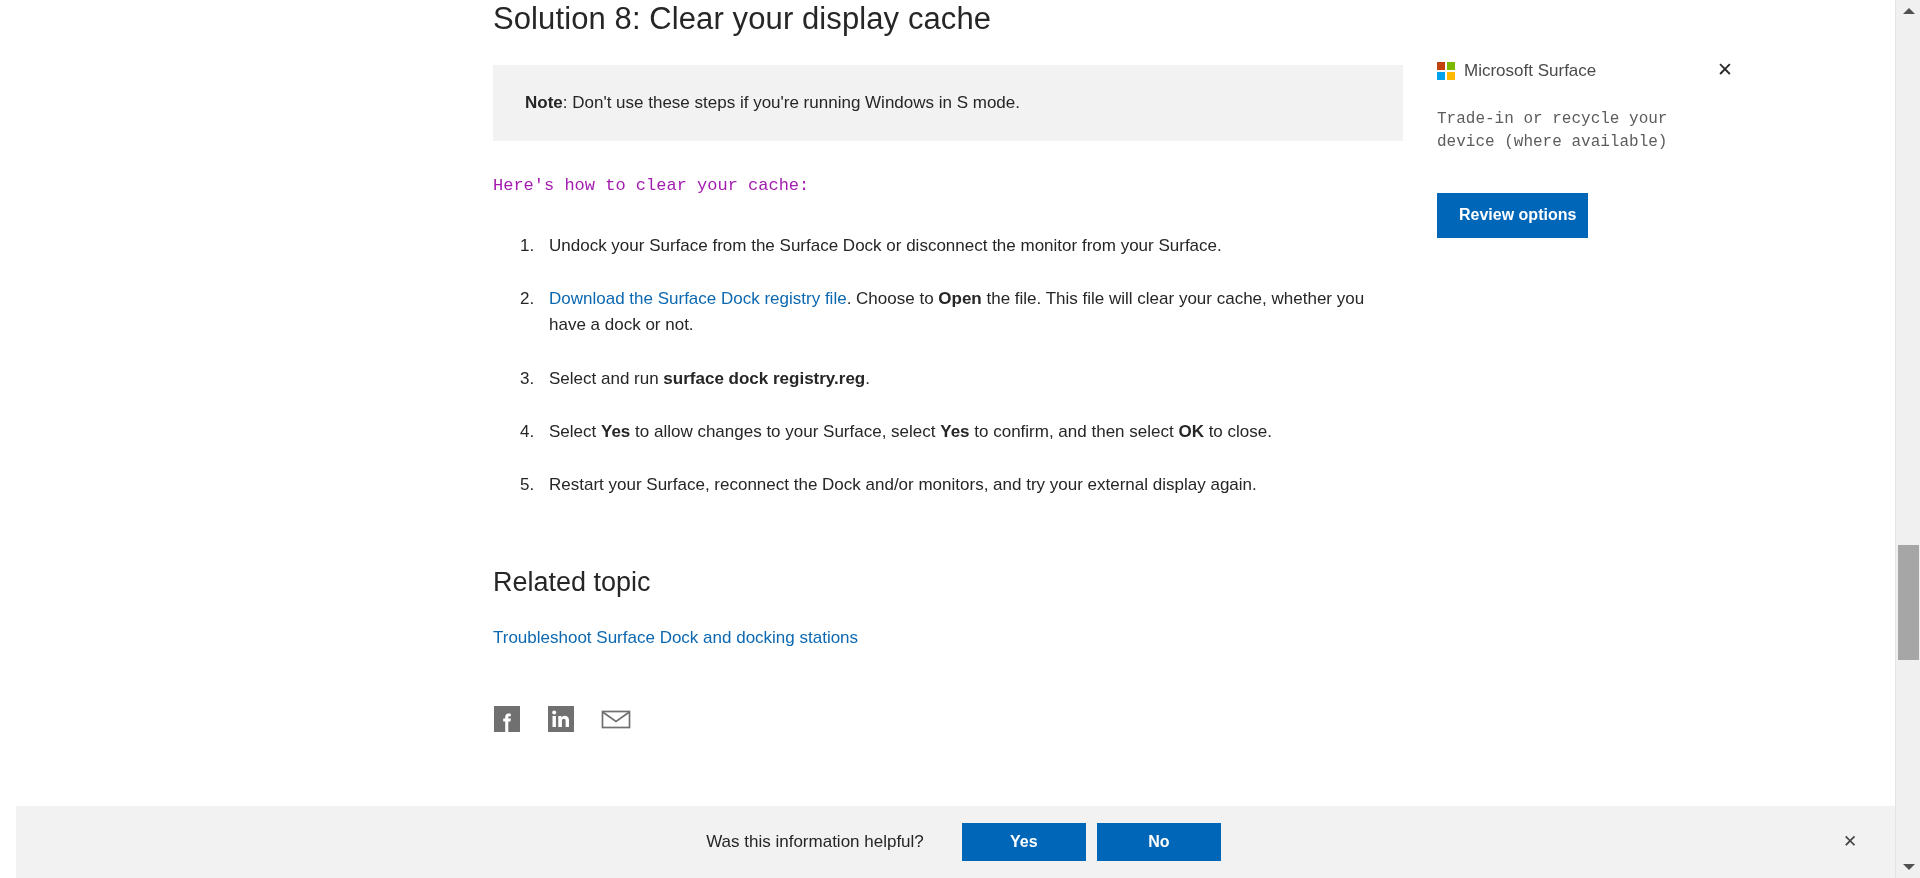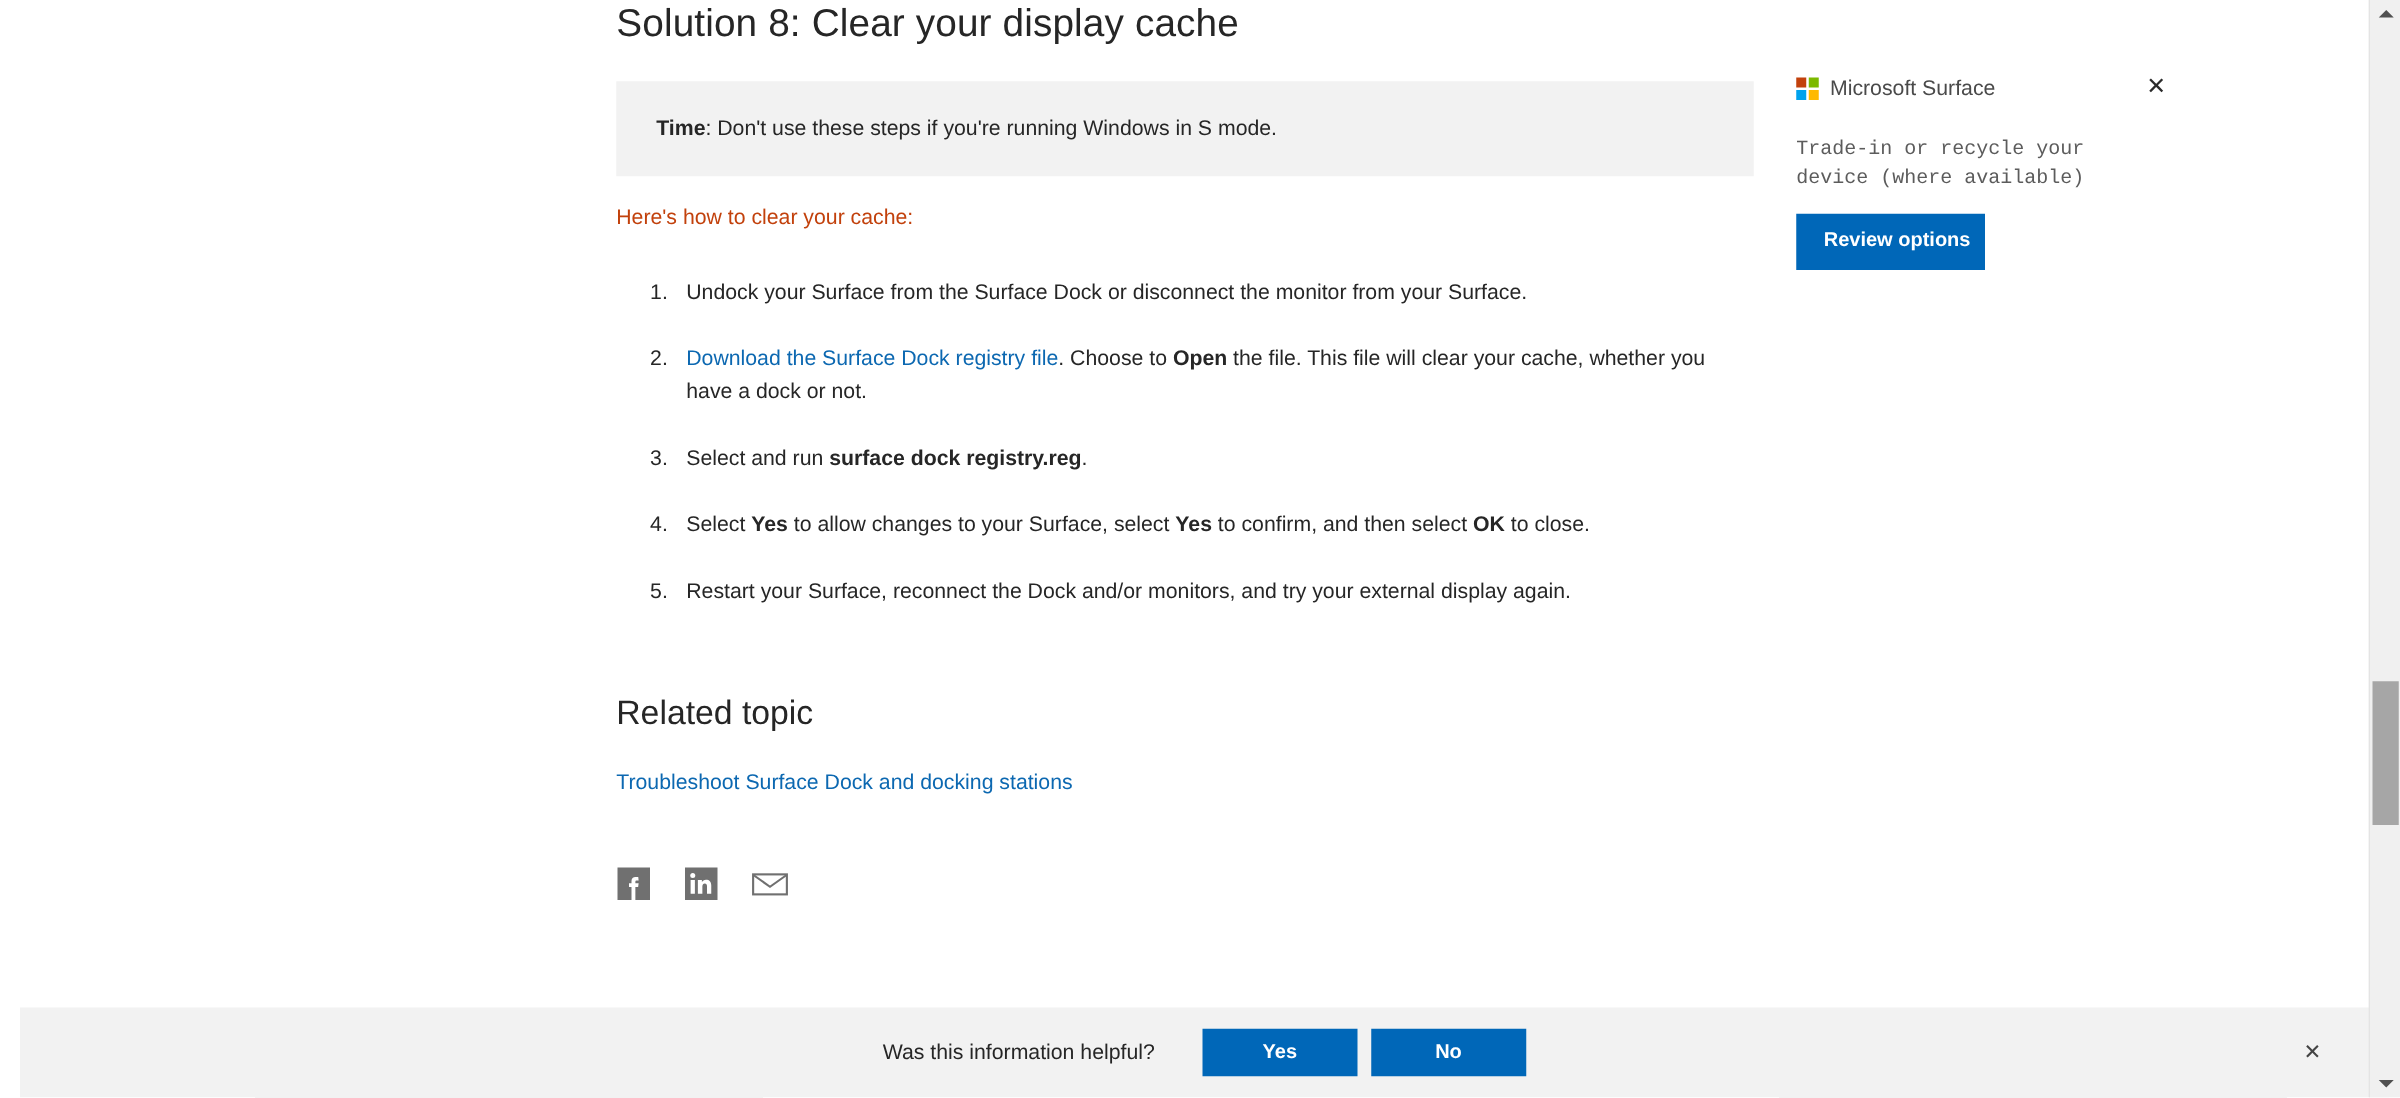--- a/index.html
+++ b/index.html
@@ -43,24 +43,25 @@
     margin-top: 26px;
     background: #f2f2f2;
     padding: 25px 32px 26px 32px;
     font-size: 17px;
     line-height: 1.5;
     color: #262626;
   }
   .note-box b { font-weight: 700; }
 
   .lead {
-    margin-top: 20px;
+    margin-top: 32px;
     font-size: 17px;
     line-height: 1.5;
-    color: #c2410c;
+    color: #a21caf;
+    font-family: Liberation Mono, monospace;
   }
 
   ol.steps {
     margin: 34px 0 0 0;
     padding-left: 46px;
     font-size: 17px;
     line-height: 1.55;
     color: #262626;
   }
   ol.steps > li {
@@ -158,21 +159,21 @@
     line-height: 1.32;
   }
   .promo-body {
     margin-top: 26px;
     font-size: 16px;
     color: #5c5c5c;
     line-height: 1.42;
     font-family: Liberation Mono, monospace;
   }
   .promo-cta {
-    margin-top: 18px;
+    margin-top: 40px;
     display: inline-block;
     background: #0067b8;
     color: #ffffff;
     border: none;
     font-size: 16px;
     font-weight: 700;
     padding: 13px 12px 14px 22px;
     cursor: pointer;
     font-family: "Liberation Sans", sans-serif;
   }
@@ -268,21 +269,21 @@
 </head>
 <body>
 
 <div class="viewport">
 
   <div class="article">
 
     <h1 class="page-title">Solution 8: Clear your display cache</h1>
 
     <div class="note-box">
-      <b>Time</b><span>: Don't use these steps if you're running Windows in S mode.</span>
+      <b>Note</b><span>: Don't use these steps if you're running Windows in S mode.</span>
     </div>
 
     <p class="lead">Here's how to clear your cache:</p>
 
     <ol class="steps" id="steps-list">
         <li><span>Undock your Surface from the Surface Dock or disconnect the monitor from your Surface.</span></li>
         <li><a class="inline-link" href="#">Download the Surface Dock registry file</a><span>. Choose to </span><b>Open</b><span> the file. This file will clear your cache, whether you have a dock or not.</span></li>
         <li><span>Select and run </span><b>surface dock registry.reg</b><span>.</span></li>
         <li><span>Select </span><b>Yes</b><span> to allow changes to your Surface, select </span><b>Yes</b><span> to confirm, and then select </span><b>OK</b><span> to close.</span></li>
         <li><span>Restart your Surface, reconnect the Dock and/or monitors, and try your external display again.</span></li>

